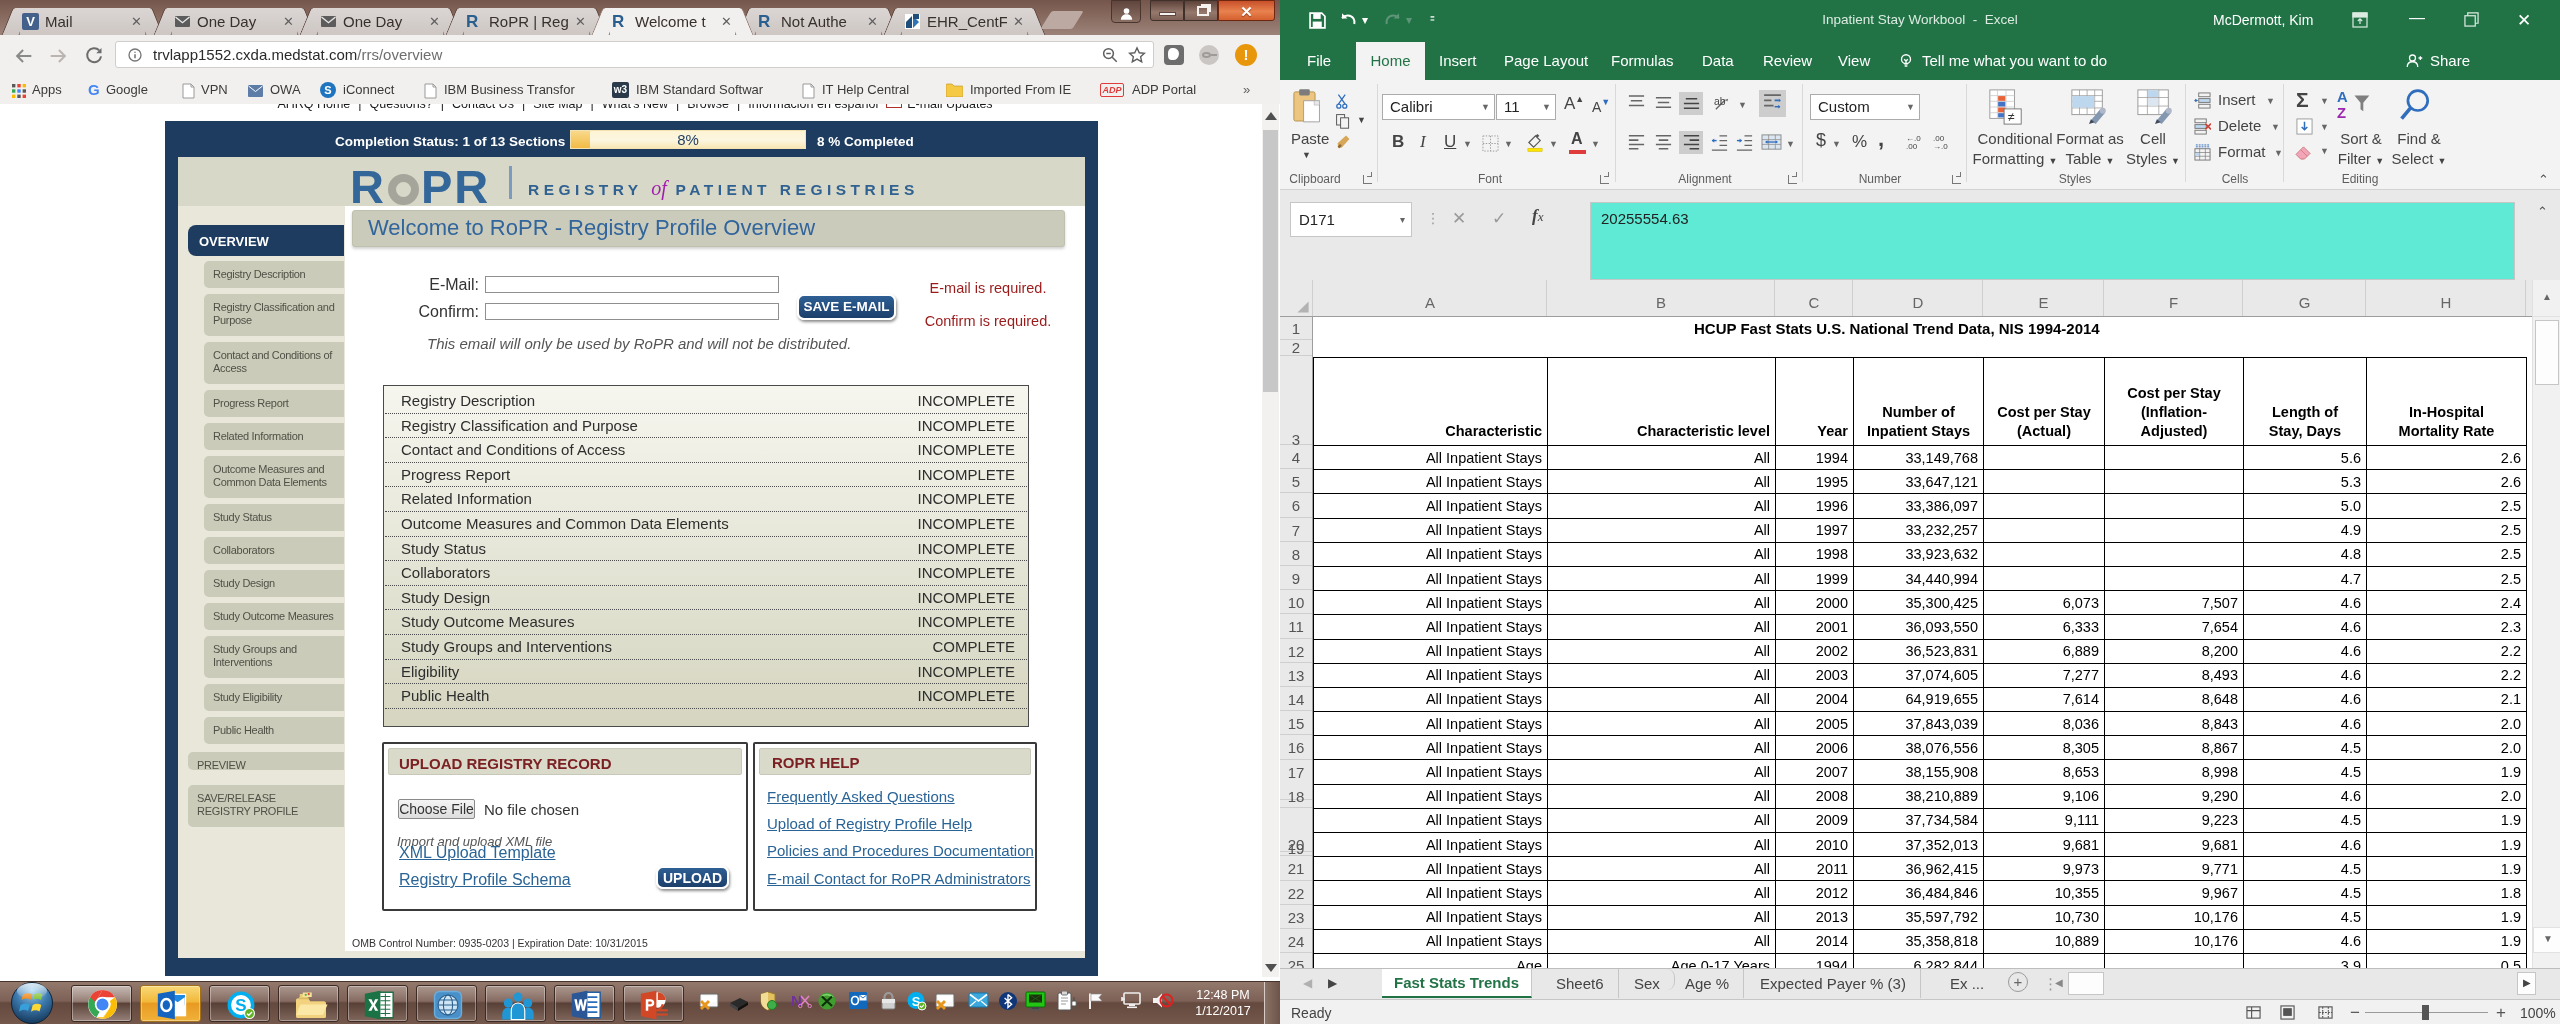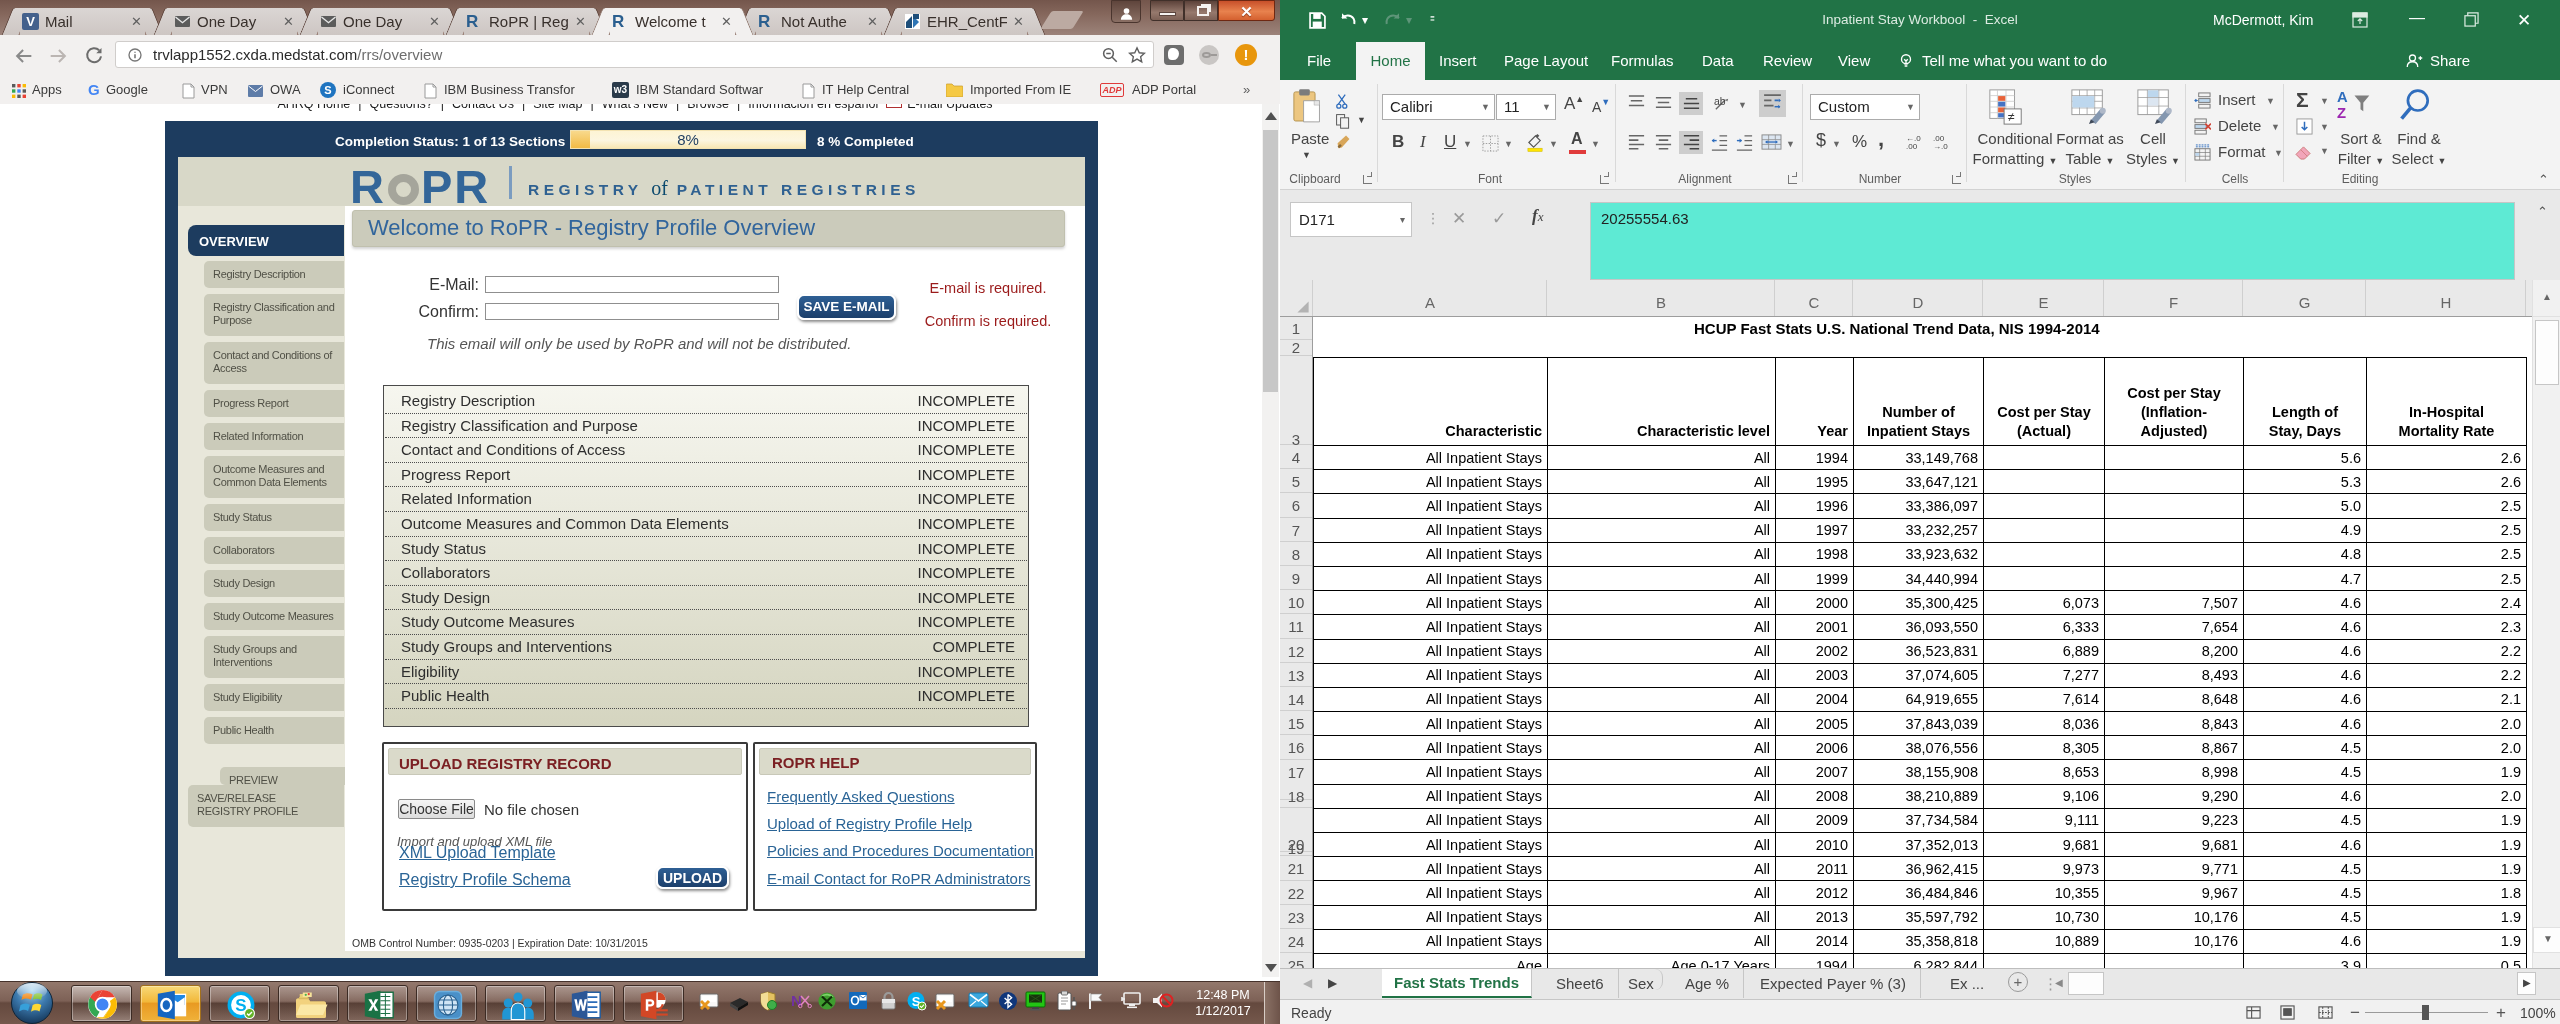--- a/index.html
+++ b/index.html
@@ -252,38 +252,38 @@
           <span style="position:absolute; left:0; width:234px; text-align:center; top:0px; font-size:15px; color:#1d3c5f;">8%</span>
         </div>
         <span style="position:absolute; left:652px; top:13px; font-size:13.5px; font-weight:bold; color:#fff; white-space:nowrap;">8 % Completed</span>
       </div>
 
       <div id="inner">
         <div id="logoband">
 
           <div style="position:absolute; left:172px; top:2px; font-weight:bold; font-size:47px; color:#336699; letter-spacing:2px;">R<span style="display:inline-block; width:31px; height:31px; border:8px solid #a5a59b; border-radius:50%; margin:0 2px -2px 2px;"></span>PR</div>
           <div style="position:absolute; left:331px; top:9px; width:2.5px; height:33px; background:#7b9cc0;"></div>
-          <div style="position:absolute; left:350px; top:20px; font-weight:bold; font-size:15.5px; color:#2f6191; letter-spacing:4.5px;">REGISTRY <span style="font-family:'Liberation Serif',serif; font-weight:normal; letter-spacing:0; font-size:20px; color:#0c4a6e;">of</span> PATIENT REGISTRIES</div>
+          <div style="position:absolute; left:350px; top:20px; font-weight:bold; font-size:15.5px; color:#2f6191; letter-spacing:4.5px;">REGISTRY <span style="font-family:'Liberation Serif',serif; font-style:italic; font-weight:normal; letter-spacing:0; font-size:20px; color:#a21caf;">of</span> PATIENT REGISTRIES</div>
         </div>
 
         <div style="position:absolute; left:10px; top:68px; width:156px; height:31px; background:#1d3c5f; border-radius:8px 0 0 8px; color:#fff; font-weight:bold; font-size:13px; line-height:34px; padding-left:11px;">OVERVIEW</div>
         <div class="sbtn" style="top:104px; height:27px;">Registry Description</div>
         <div class="sbtn" style="top:137px; height:42px;">Registry Classification and Purpose</div>
         <div class="sbtn" style="top:185px; height:42px;">Contact and Conditions of Access</div>
         <div class="sbtn" style="top:233px; height:27px;">Progress Report</div>
         <div class="sbtn" style="top:266px; height:27px;">Related Information</div>
         <div class="sbtn" style="top:299px; height:42px;">Outcome Measures and Common Data Elements</div>
         <div class="sbtn" style="top:347px; height:27px;">Study Status</div>
         <div class="sbtn" style="top:380px; height:27px;">Collaborators</div>
         <div class="sbtn" style="top:413px; height:27px;">Study Design</div>
         <div class="sbtn" style="top:446px; height:27px;">Study Outcome Measures</div>
         <div class="sbtn" style="top:479px; height:42px;">Study Groups and Interventions</div>
         <div class="sbtn" style="top:527px; height:27px;">Study Eligibility</div>
         <div class="sbtn" style="top:560px; height:27px;">Public Health</div>
-        <div class="sbtn sbig" style="top:610px; height:18px;margin-left:32px;">PREVIEW</div>
+        <div class="sbtn sbig" style="top:595px; height:18px;">PREVIEW</div>
         <div class="sbtn sbig" style="top:628px; height:42px;">SAVE/RELEASE<br>REGISTRY PROFILE</div>
 
         <div id="content">
           <div style="position:absolute; left:7px; top:4px; width:713px; height:37px; background:#cbcbbb; border:1px solid #c0c0ae; border-radius:3px; box-shadow:0 2px 3px rgba(0,0,0,0.18);">
             <span style="position:absolute; left:15px; top:4px; font-size:22px; color:#31659c;">Welcome to RoPR - Registry Profile Overview</span>
           </div>
 
           <span style="position:absolute; left:62px; top:70px; width:72px; text-align:right; font-size:16px; color:#333; white-space:nowrap;">E-Mail:</span>
           <span style="position:absolute; left:62px; top:97px; width:72px; text-align:right; font-size:16px; color:#333; white-space:nowrap;">Confirm:</span>
           <div style="position:absolute; left:140px; top:70px; width:294px; height:17px; background:#fff; border:1px solid #8f8f8f;"></div>
@@ -1223,21 +1223,21 @@
             </tr>
           </tbody>
         </table>
       </div>
   </div>
   <div id="sheetbar">
     <span style="position:absolute; left:23px; top:7px; color:#b0b0b0; font-size:12px;">◀</span>
     <span style="position:absolute; left:48px; top:7px; color:#444; font-size:12px;">▶</span>
     <div style="position:absolute; left:102px; top:0; height:29px; background:#fff; border-right:1px solid #c6c6c6; border-bottom:2px solid #217346; padding:0 12px; font-weight:bold; color:#217346; line-height:27px;">Fast Stats Trends</div>
     <div style="position:absolute; left:262px; top:0; height:29px; border-right:1px solid #c6c6c6; padding:0 14px; color:#444; line-height:29px;">Sheet6</div>
-    <div style="position:absolute; left:340px; top:0; height:21px; border-right:1px solid #c6c6c6; padding:0 8px; color:#444; line-height:29px;border-radius:8px;">Sex</div>
+    <div style="position:absolute; left:340px; top:0; height:21px; border-right:1px solid #c6c6c6; padding:0 14px; color:#444; line-height:29px;border-radius:8px;">Sex</div>
     <div style="position:absolute; left:391px; top:0; height:29px; border-right:1px solid #c6c6c6; padding:0 14px; color:#444; line-height:29px;">Age %</div>
     <div style="position:absolute; left:466px; top:0; height:29px; border-right:1px solid #c6c6c6; padding:0 14px; color:#444; line-height:29px;">Expected Payer % (3)</div>
     <div style="position:absolute; left:660px; top:0; height:29px; padding:0 10px; color:#444; line-height:29px;">Ex ...</div>
     <span style="position:absolute; left:728px; top:3px; width:20px; height:20px; border:1px solid #9a9a9a; border-radius:50%; text-align:center; line-height:18px; color:#666; font-size:15px;">+</span>
     <span style="position:absolute; left:763px; top:6px; color:#9a9a9a;">⋮</span>
     <span style="position:absolute; left:775px; top:8px; color:#888; font-size:10px;">◀</span>
     <div style="position:absolute; left:788px; top:3px; width:36px; height:23px; background:#fdfdfd; border:1px solid #c6c6c6;"></div>
     <div style="position:absolute; left:1237px; top:3px; width:19px; height:23px; background:#fdfdfd; border:1px solid #c6c6c6;">
         <span style="position:absolute; left:5px; top:4px; color:#444; font-size:10px;">▶</span>
       </div>

